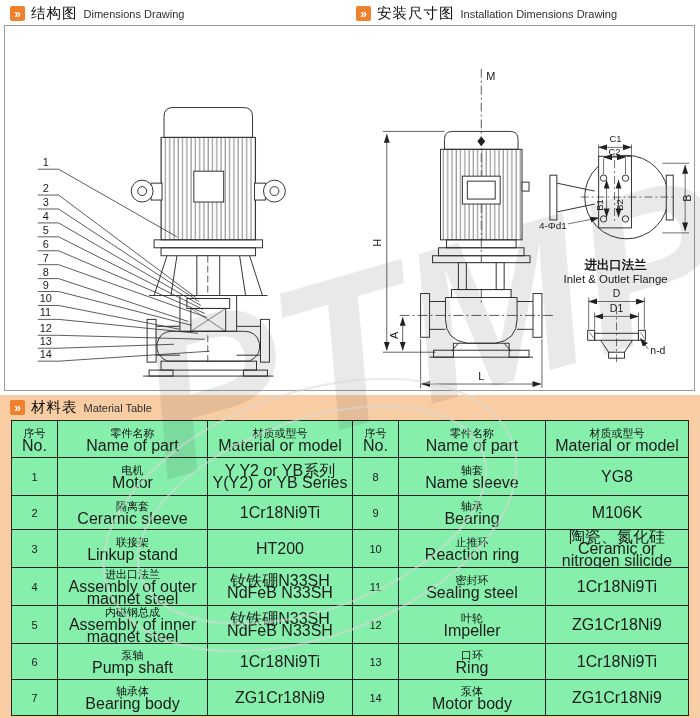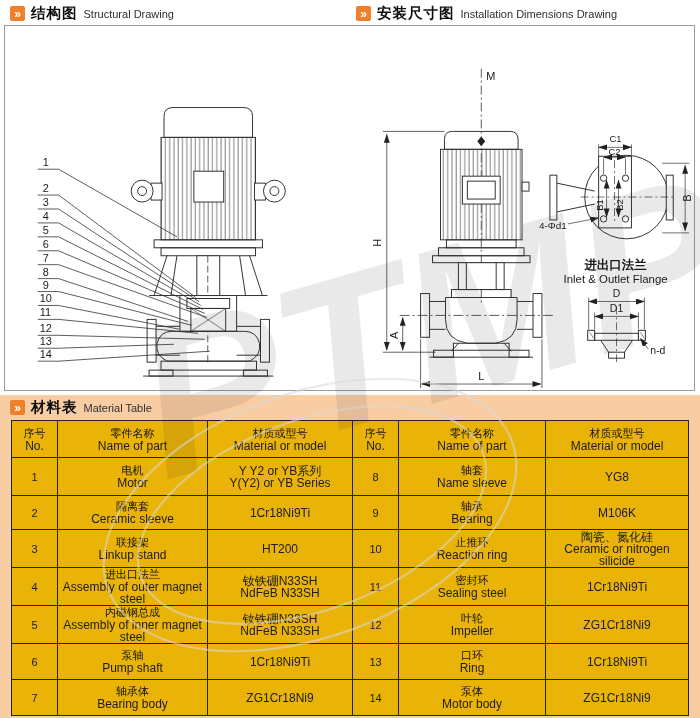--- a/index.html
+++ b/index.html
@@ -3,48 +3,48 @@
 <meta charset="utf-8">
 <style>
   html,body{margin:0;padding:0;}
   body{
     width:700px;height:718px;position:relative;background:#fff;
     font-family:"Liberation Sans",sans-serif;color:#1a1a1a;overflow:hidden;
   }
   .section-header{position:absolute;display:flex;align-items:center;gap:6px;white-space:nowrap;}
   .hdr-icon{width:15px;height:15px;border-radius:2px;background:#f0812c;color:#fff;
     display:flex;align-items:center;justify-content:center;font-size:12px;font-weight:bold;line-height:1;}
-  .hdr-zh{font-size:14.5px;font-weight:bold;color:#0d0d0d;letter-spacing:1px;}
+  .hdr-zh{font-size:14.5px;font-weight:normal;color:#0d0d0d;letter-spacing:1px;}
   .hdr-en{font-size:11px;color:#2e2e2e;}
   #hdr-structural{left:10px;top:4px;}
   #hdr-installation{left:356px;top:4px;}
   #hdr-material{left:10px;top:398px;}
 
   .drawing-box{position:absolute;left:4px;top:25px;width:691px;height:366px;
     border:1px solid #9b9b9b;background:#fff;box-sizing:border-box;}
   .drawing-box svg{display:block;}
 
   .peach-band{position:absolute;left:0;top:395px;width:700px;height:323px;background:#f9cda4;}
 
   table.material{position:absolute;left:11px;top:420px;border-collapse:collapse;
-    table-layout:fixed;background:#eab308;}
+    table-layout:fixed;background:#86efac;}
   table.material td{border:1px solid #222;text-align:center;vertical-align:middle;padding:0 2px;overflow:hidden;}
   .zh{display:block;font-size:11px;line-height:13px;color:#111;}
-  .en{display:block;font-size:12px;line-height:12px;color:#1c1c1c;}
+  .en{display:block;font-size:16px;line-height:12px;color:#1c1c1c;}
   .num{font-size:11px;}
   svg text{font-family:"Liberation Sans",sans-serif;fill:#1a1a1a;}
   .wm-overlay{position:absolute;left:0;top:0;pointer-events:none;z-index:6;}
 </style>
 </head>
 <body>
 
 <div class="section-header" id="hdr-structural">
   <span class="hdr-icon">»</span>
   <span class="hdr-zh">结构图</span>
-  <span class="hdr-en">Structural Drawing</span>
+  <span class="hdr-en">Dimensions Drawing</span>
 </div>
 <div class="section-header" id="hdr-installation">
   <span class="hdr-icon">»</span>
   <span class="hdr-zh">安装尺寸图</span>
   <span class="hdr-en">Installation Dimensions Drawing</span>
 </div>
 
 <div class="drawing-box">
 <svg width="689" height="364" viewBox="4 25 691 366">
   <defs>

